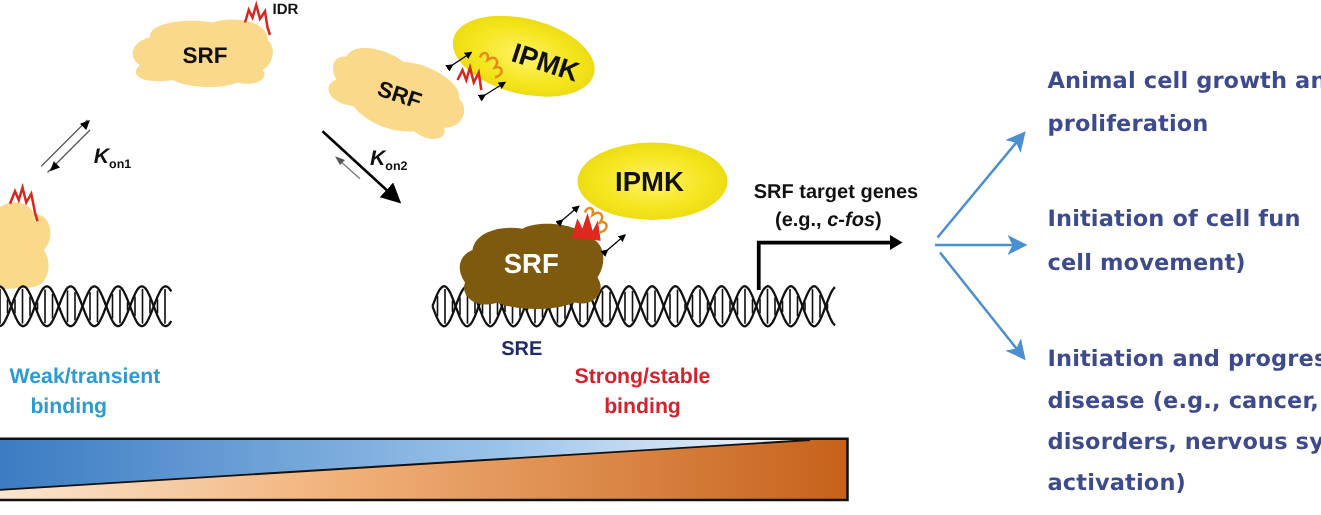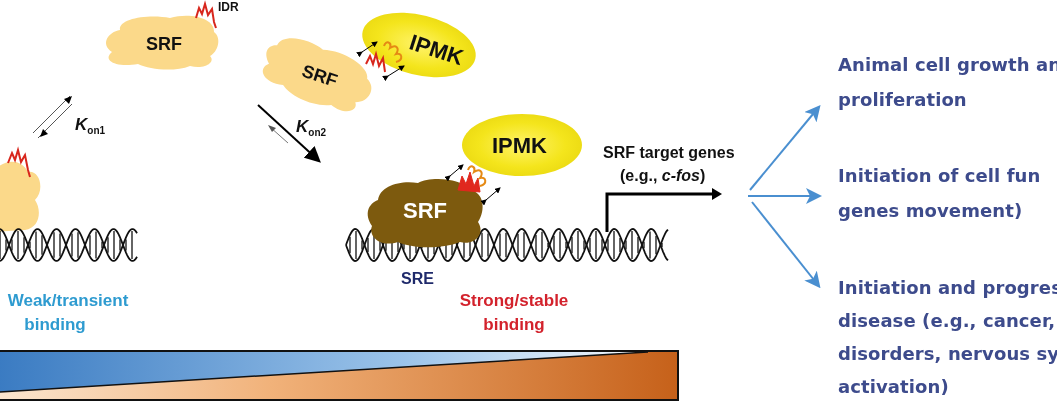--- a/index.html
+++ b/index.html
@@ -199,20 +199,20 @@
     <rect x="-2" y="351" width="680" height="49" fill="none" stroke="#111" stroke-width="2"></rect>
   </g>
 </svg>
 
 <div class="outcome" style="top:51px;">
   <div>Animal cell growth an</div>
   <div style="margin-top:7px">proliferation</div>
 </div>
 <div class="outcome" style="top:162px;">
   <div>Initiation of cell fun</div>
-  <div style="margin-top:7px">genes movement)</div>
+  <div style="margin-top:7px">cell movement)</div>
 </div>
 <div class="outcome" style="top:274px;">
   <div>Initiation and progres</div>
   <div style="margin-top:5px">disease (e.g., cancer, r</div>
   <div style="margin-top:5px">disorders, nervous sys</div>
   <div style="margin-top:5px">activation)</div>
 </div>
 
 </body></html>

